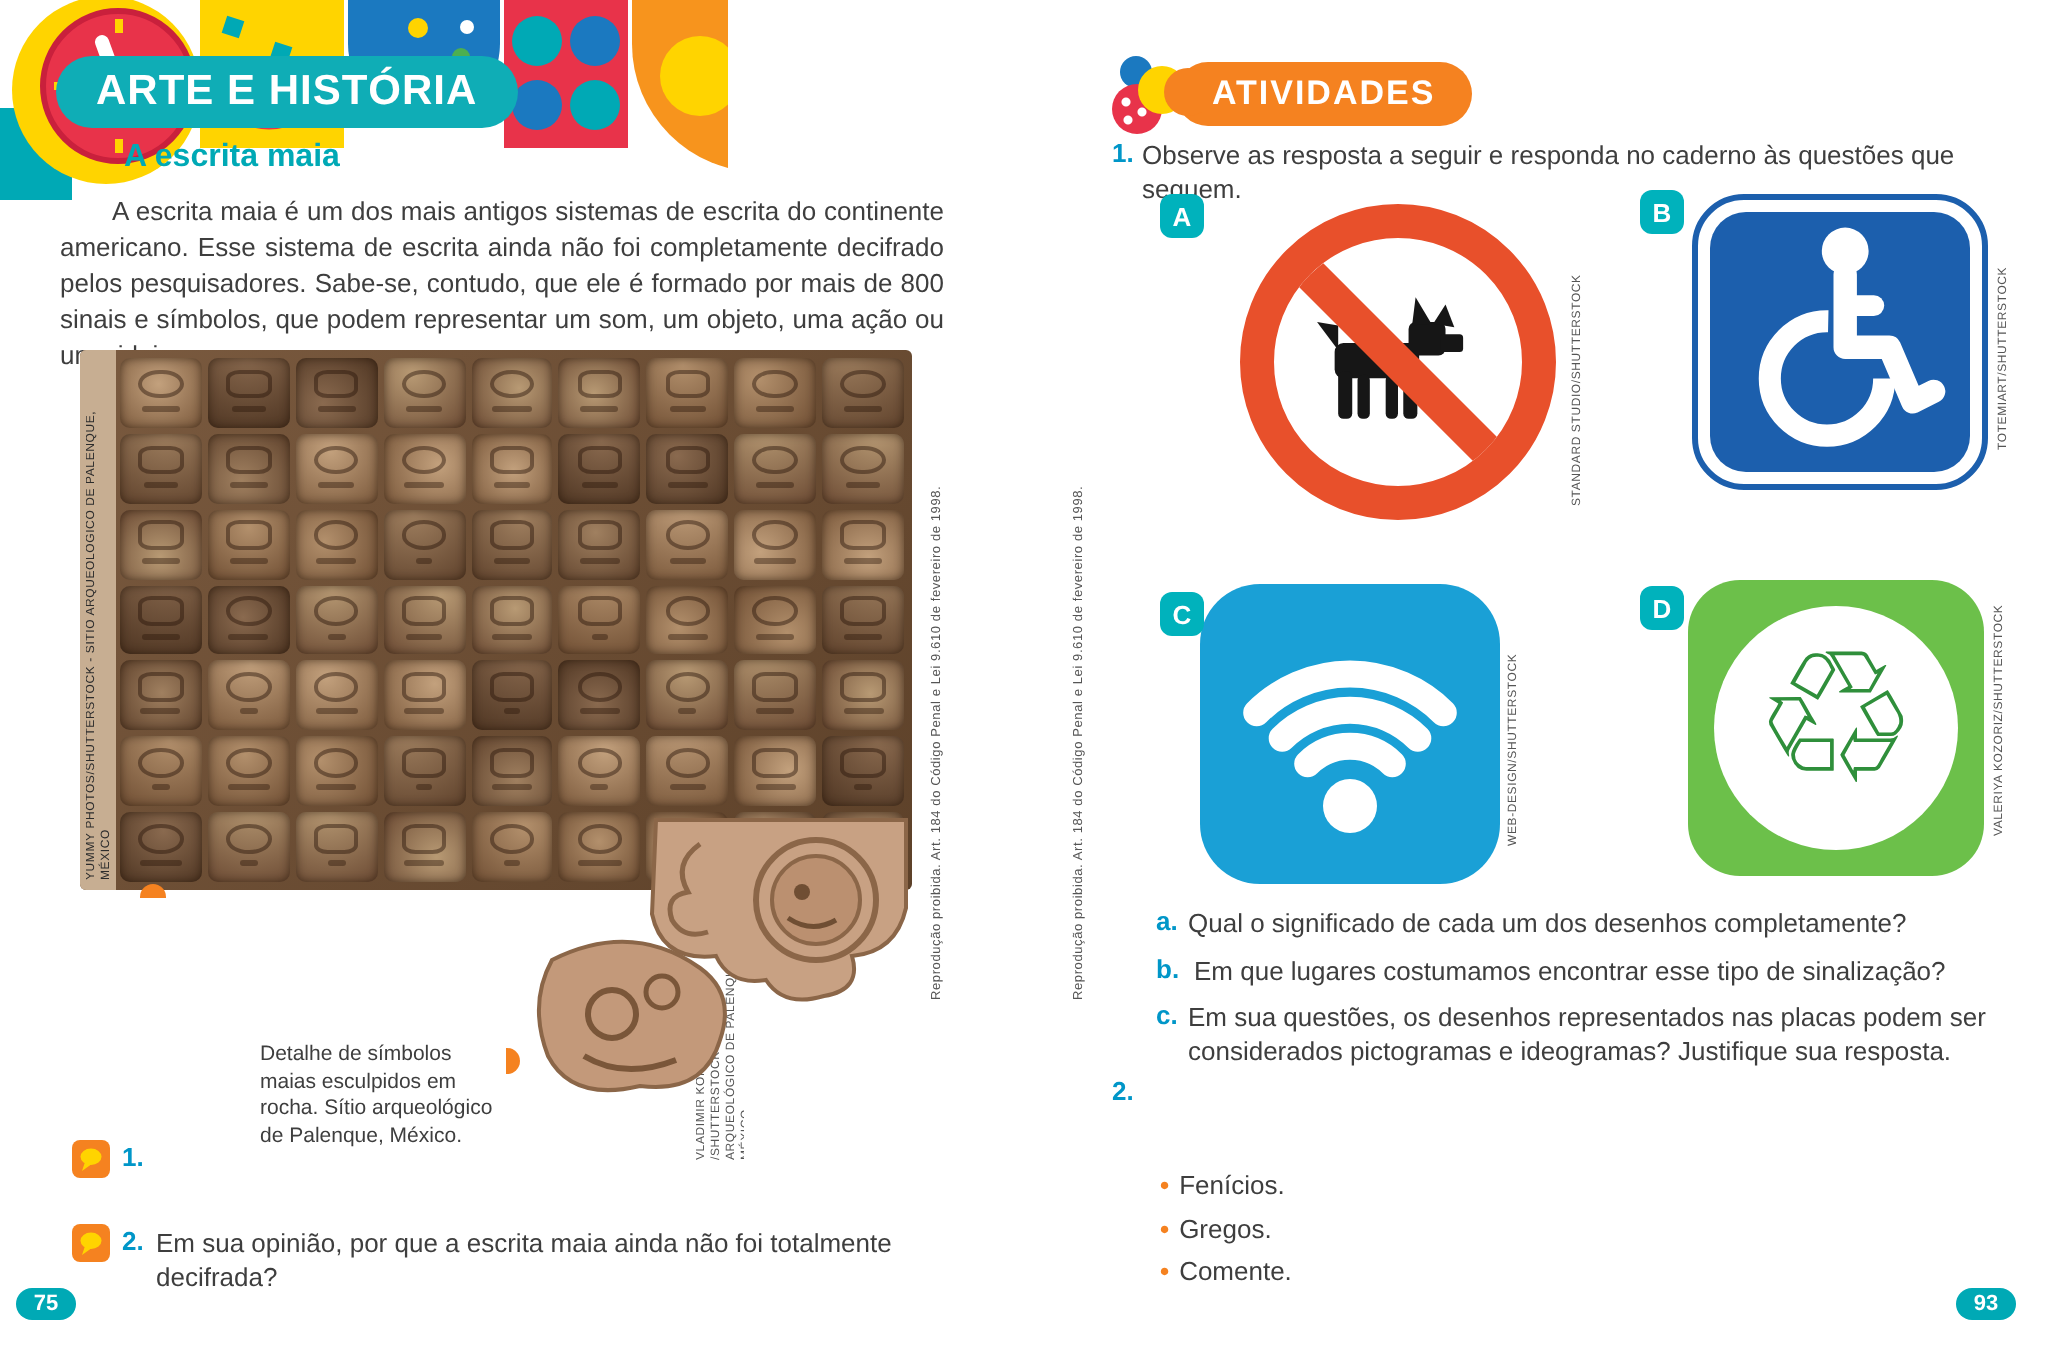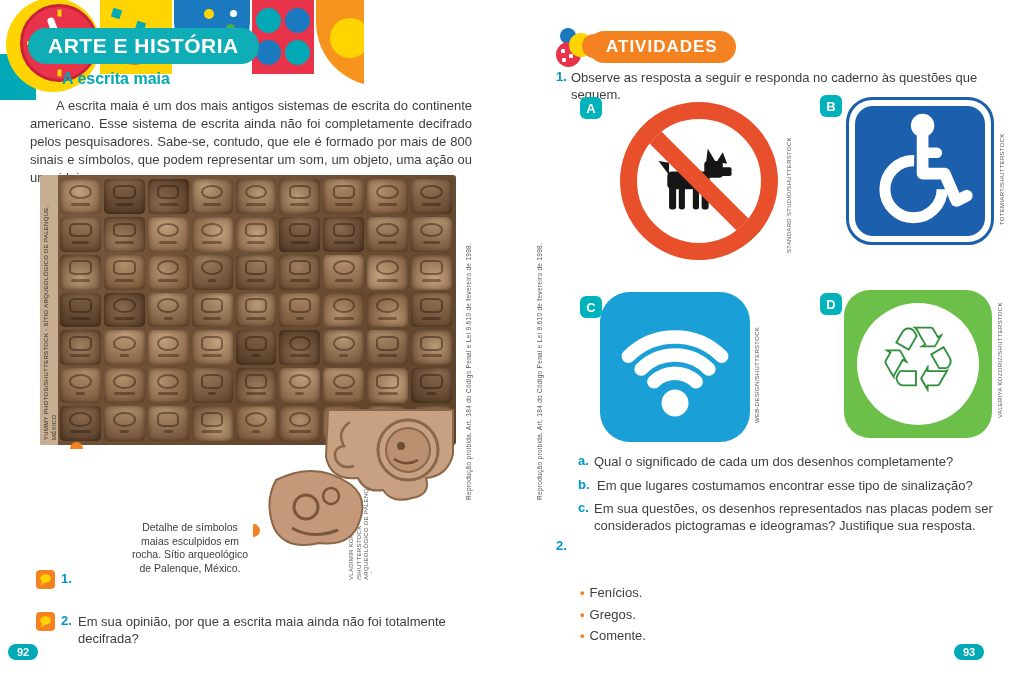--- a/index.html
+++ b/index.html
@@ -47,29 +47,29 @@
   #detail-credit { left:348px; top:455px; height:125px; width:24px; }
   #copyright-left { left:465px; top:195px; height:305px; font-size:6.5px; }
   #copyright-right { left:536px; top:195px; height:305px; font-size:6.5px; }
 
   #stones { left:268px; top:402px; z-index:4; }
 
   .marker-h { width:13px; height:7px; background:var(--orange); border-radius:7px 7px 0 0; }
   .marker-v { width:7px; height:13px; background:var(--orange); border-radius:0 7px 7px 0; }
   .caption { font-size:10.5px; line-height:1.3; color:var(--text); }
   #caption-main { left:68px; top:450px; width:190px; }
-  #caption-detail { left:130px; top:521px; width:120px; text-align:center; }
+  #caption-detail { left:130px; top:521px; width:120px; text-align:left; }
 
   .speech-icon { width:19px; height:19px; background:var(--orange); border-radius:4px; display:flex; align-items:center; justify-content:center; }
   .q-number { color:var(--numblue); font-weight:bold; font-size:13px; }
   .q-text { font-size:13px; line-height:1.32; }
 
   .page-badge { width:30px; height:16px; background:var(--teal); color:#fff; font-weight:bold; font-size:11px; border-radius:8px; display:flex; align-items:center; justify-content:center; }
   #badge-92 { left:8px; top:644px; }
-  #badge-93 { left:954px; top:644px; }
+  #badge-93 { left:978px; top:644px; }
 
   
   #activities-pill { left:588px; top:31px; height:30px; padding:16px 18px; background:var(--orange); border-radius:16px; display:flex; align-items:center; color:#fff; font-weight:bold; font-size:17px; letter-spacing:1px; z-index:2; }
   #activities-cluster { left:556px; top:26px; width:44px; height:44px; z-index:3; }
 
   .letter-badge { width:22px; height:22px; background:#00b2bc; color:#fff; font-weight:bold; font-size:13px; border-radius:6px; display:flex; align-items:center; justify-content:center; z-index:5; }
 
   #sign-a { left:620px; top:102px; width:158px; height:158px; border:17px solid var(--signred); border-radius:50%; }
   #sign-a-inner { position:absolute; inset:0; border-radius:50%; overflow:hidden; }
   #sign-a .bar { position:absolute; top:50%; left:50%; width:175px; height:17px; background:var(--signred); transform:translate(-50%,-50%) rotate(45deg); }
@@ -430,21 +430,21 @@
 
   <div class="abs speech-icon" style="left:36px;top:612px;">
     <svg width="15" height="15" viewBox="0 0 20 20">
         <ellipse cx="10" cy="8.5" rx="7" ry="5.5" fill="#ffd400"></ellipse>
         <polygon points="6,12 4,18 11,13" fill="#ffd400"></polygon>
       </svg>
   </div>
   <span class="abs q-number" style="left:61px;top:613px;">2.</span>
   <p class="abs q-text" style="left:78px;top:613px;width:398px;">Em sua opinião, por que a escrita maia ainda não foi totalmente decifrada?</p>
 
-  <div id="badge-92" class="abs page-badge">92</div>
+  <div id="badge-92" class="abs page-badge">75</div>
   <div id="copyright-left" class="abs vert">Reprodução proibida. Art. 184 do Código Penal e Lei 9.610 de fevereiro de 1998.</div>
 
   <div id="activities-cluster" class="abs">
     <div class="abs dot" style="left:4px;top:2px;width:16px;height:16px;background:var(--blue);"></div>
     <div class="abs dot" style="left:0;top:16px;width:25px;height:25px;background:var(--red);background-image:radial-gradient(circle 2px at 7px 9px,#fff 2px,transparent 2.5px),radial-gradient(circle 2px at 15px 14px,#fff 2px,transparent 2.5px),radial-gradient(circle 2px at 8px 18px,#fff 2px,transparent 2.5px);"></div>
     <div class="abs dot" style="left:13px;top:7px;width:24px;height:24px;background:var(--yellow);"></div>
     <div class="abs dot" style="left:26px;top:8px;width:24px;height:24px;background:var(--orange);"></div>
   </div>
   <div id="activities-pill" class="abs">
     <span>ATIVIDADES</span>

